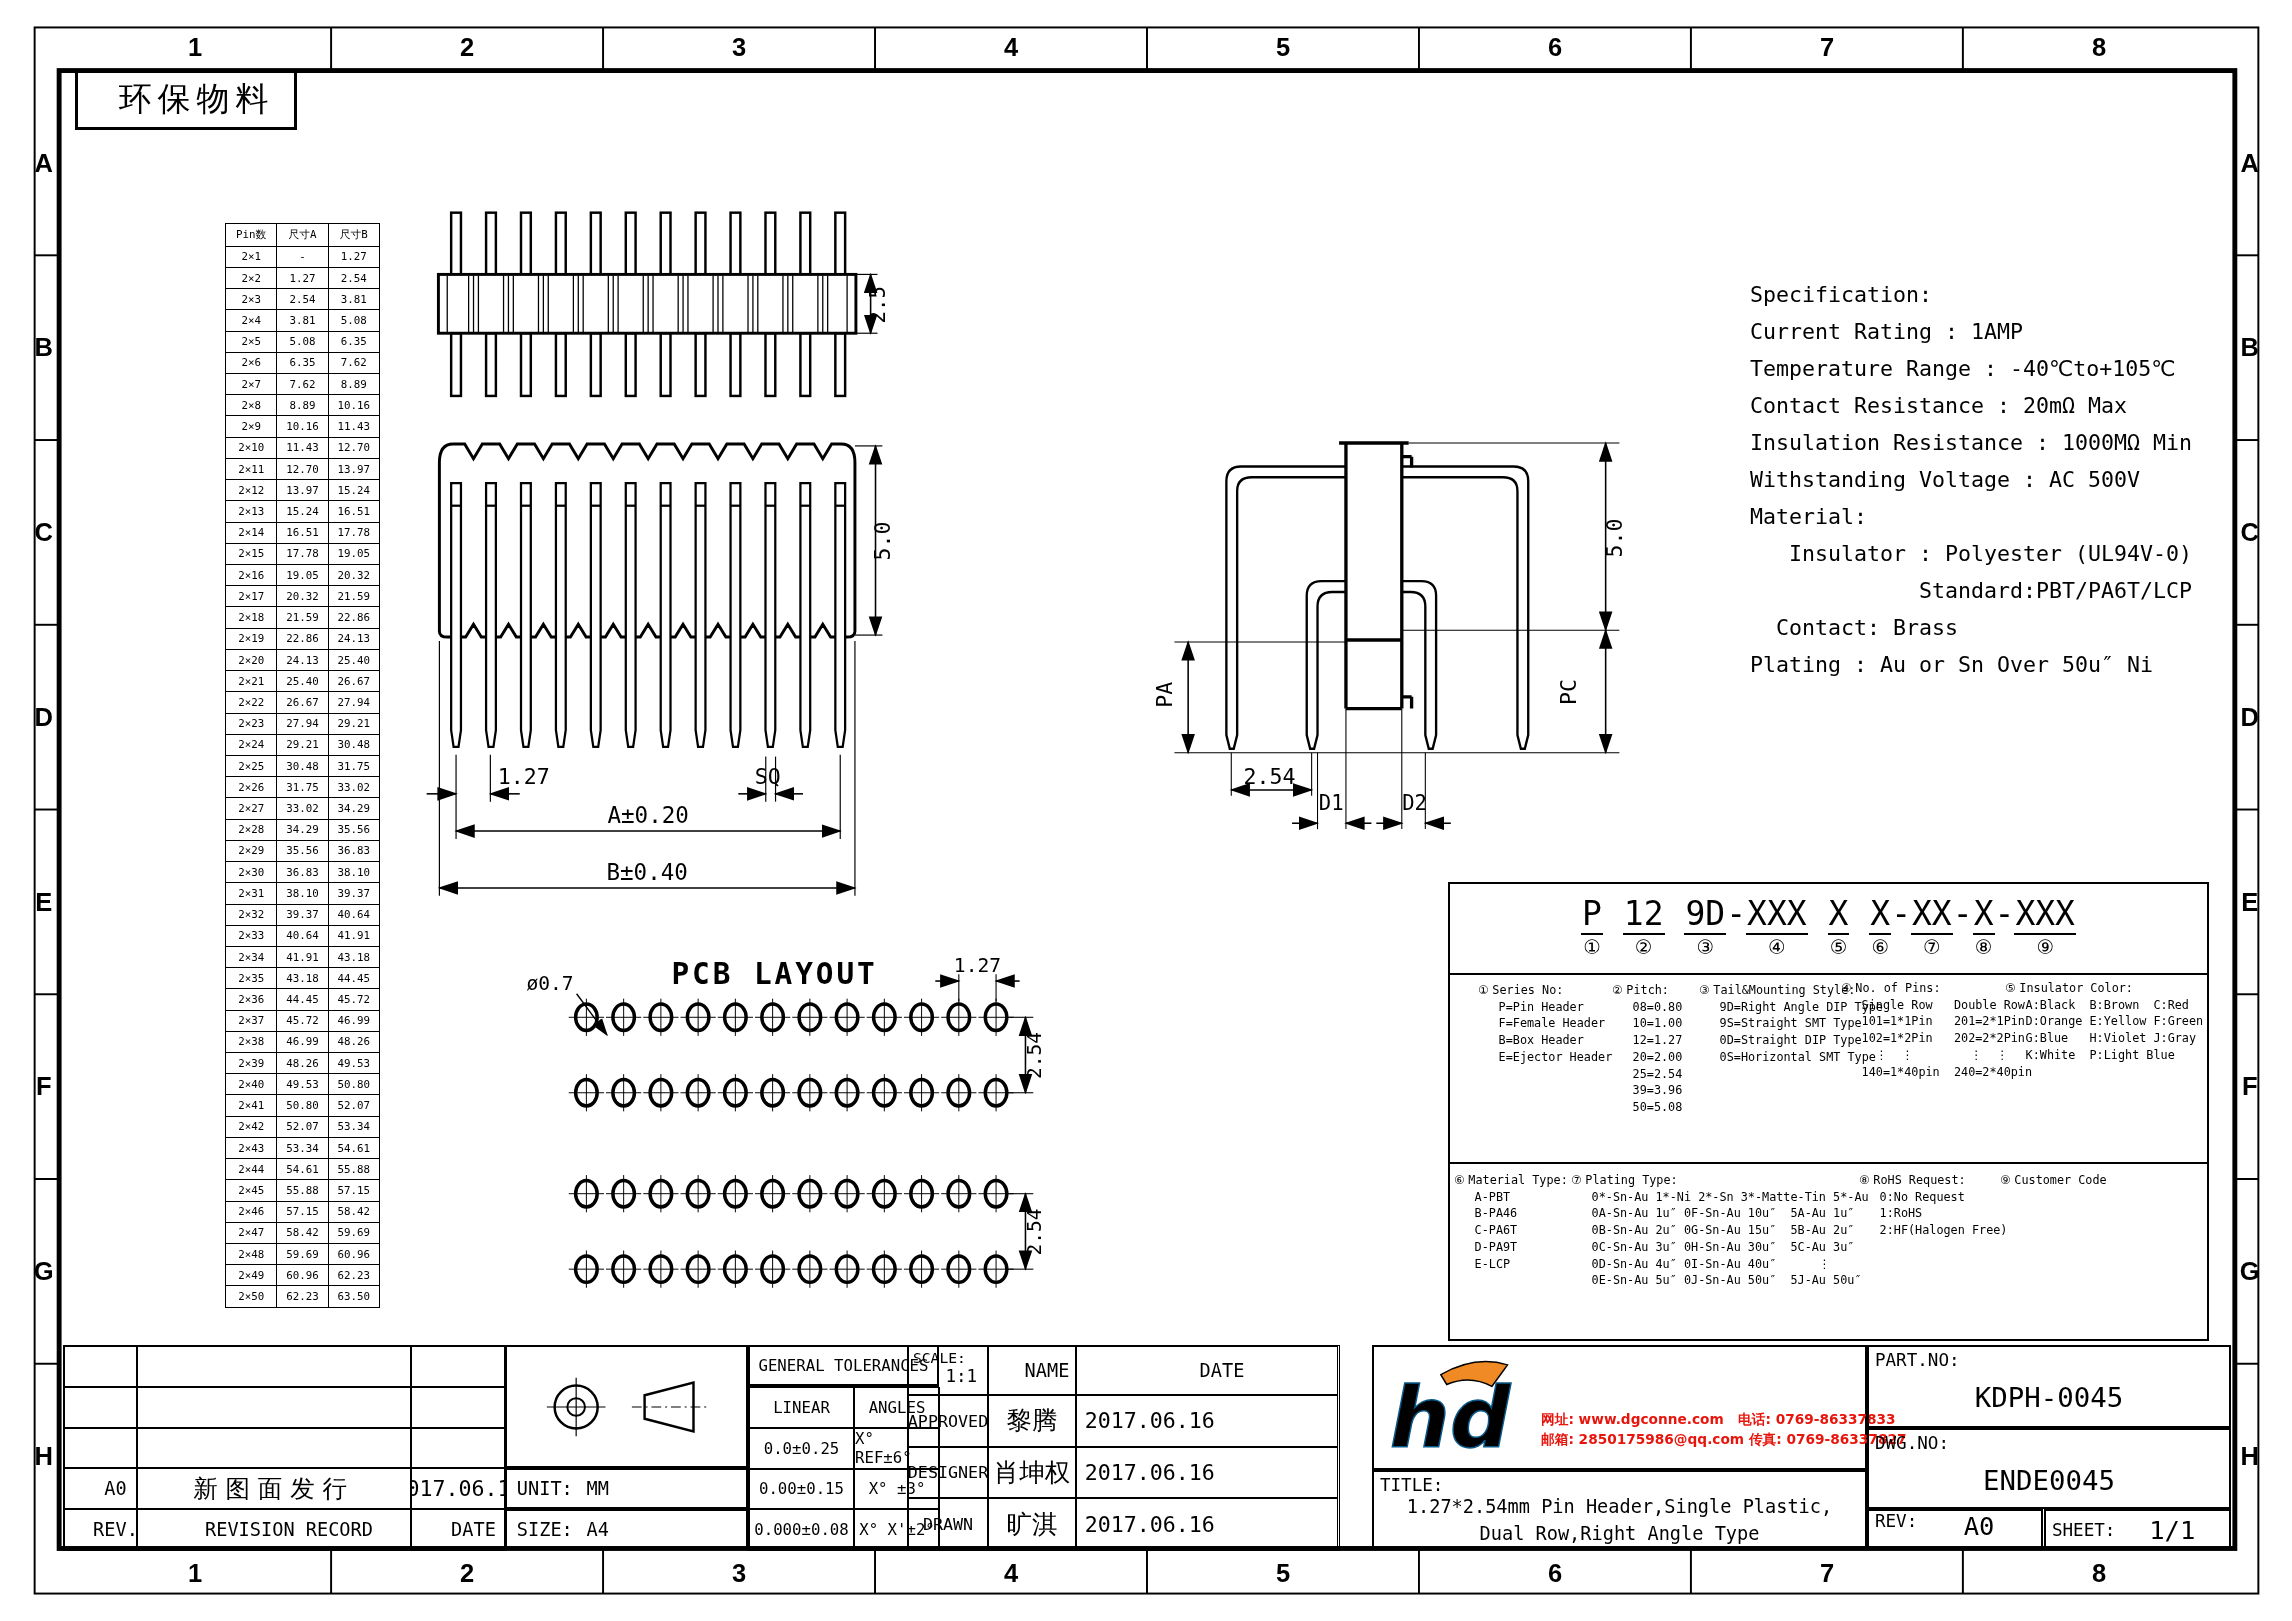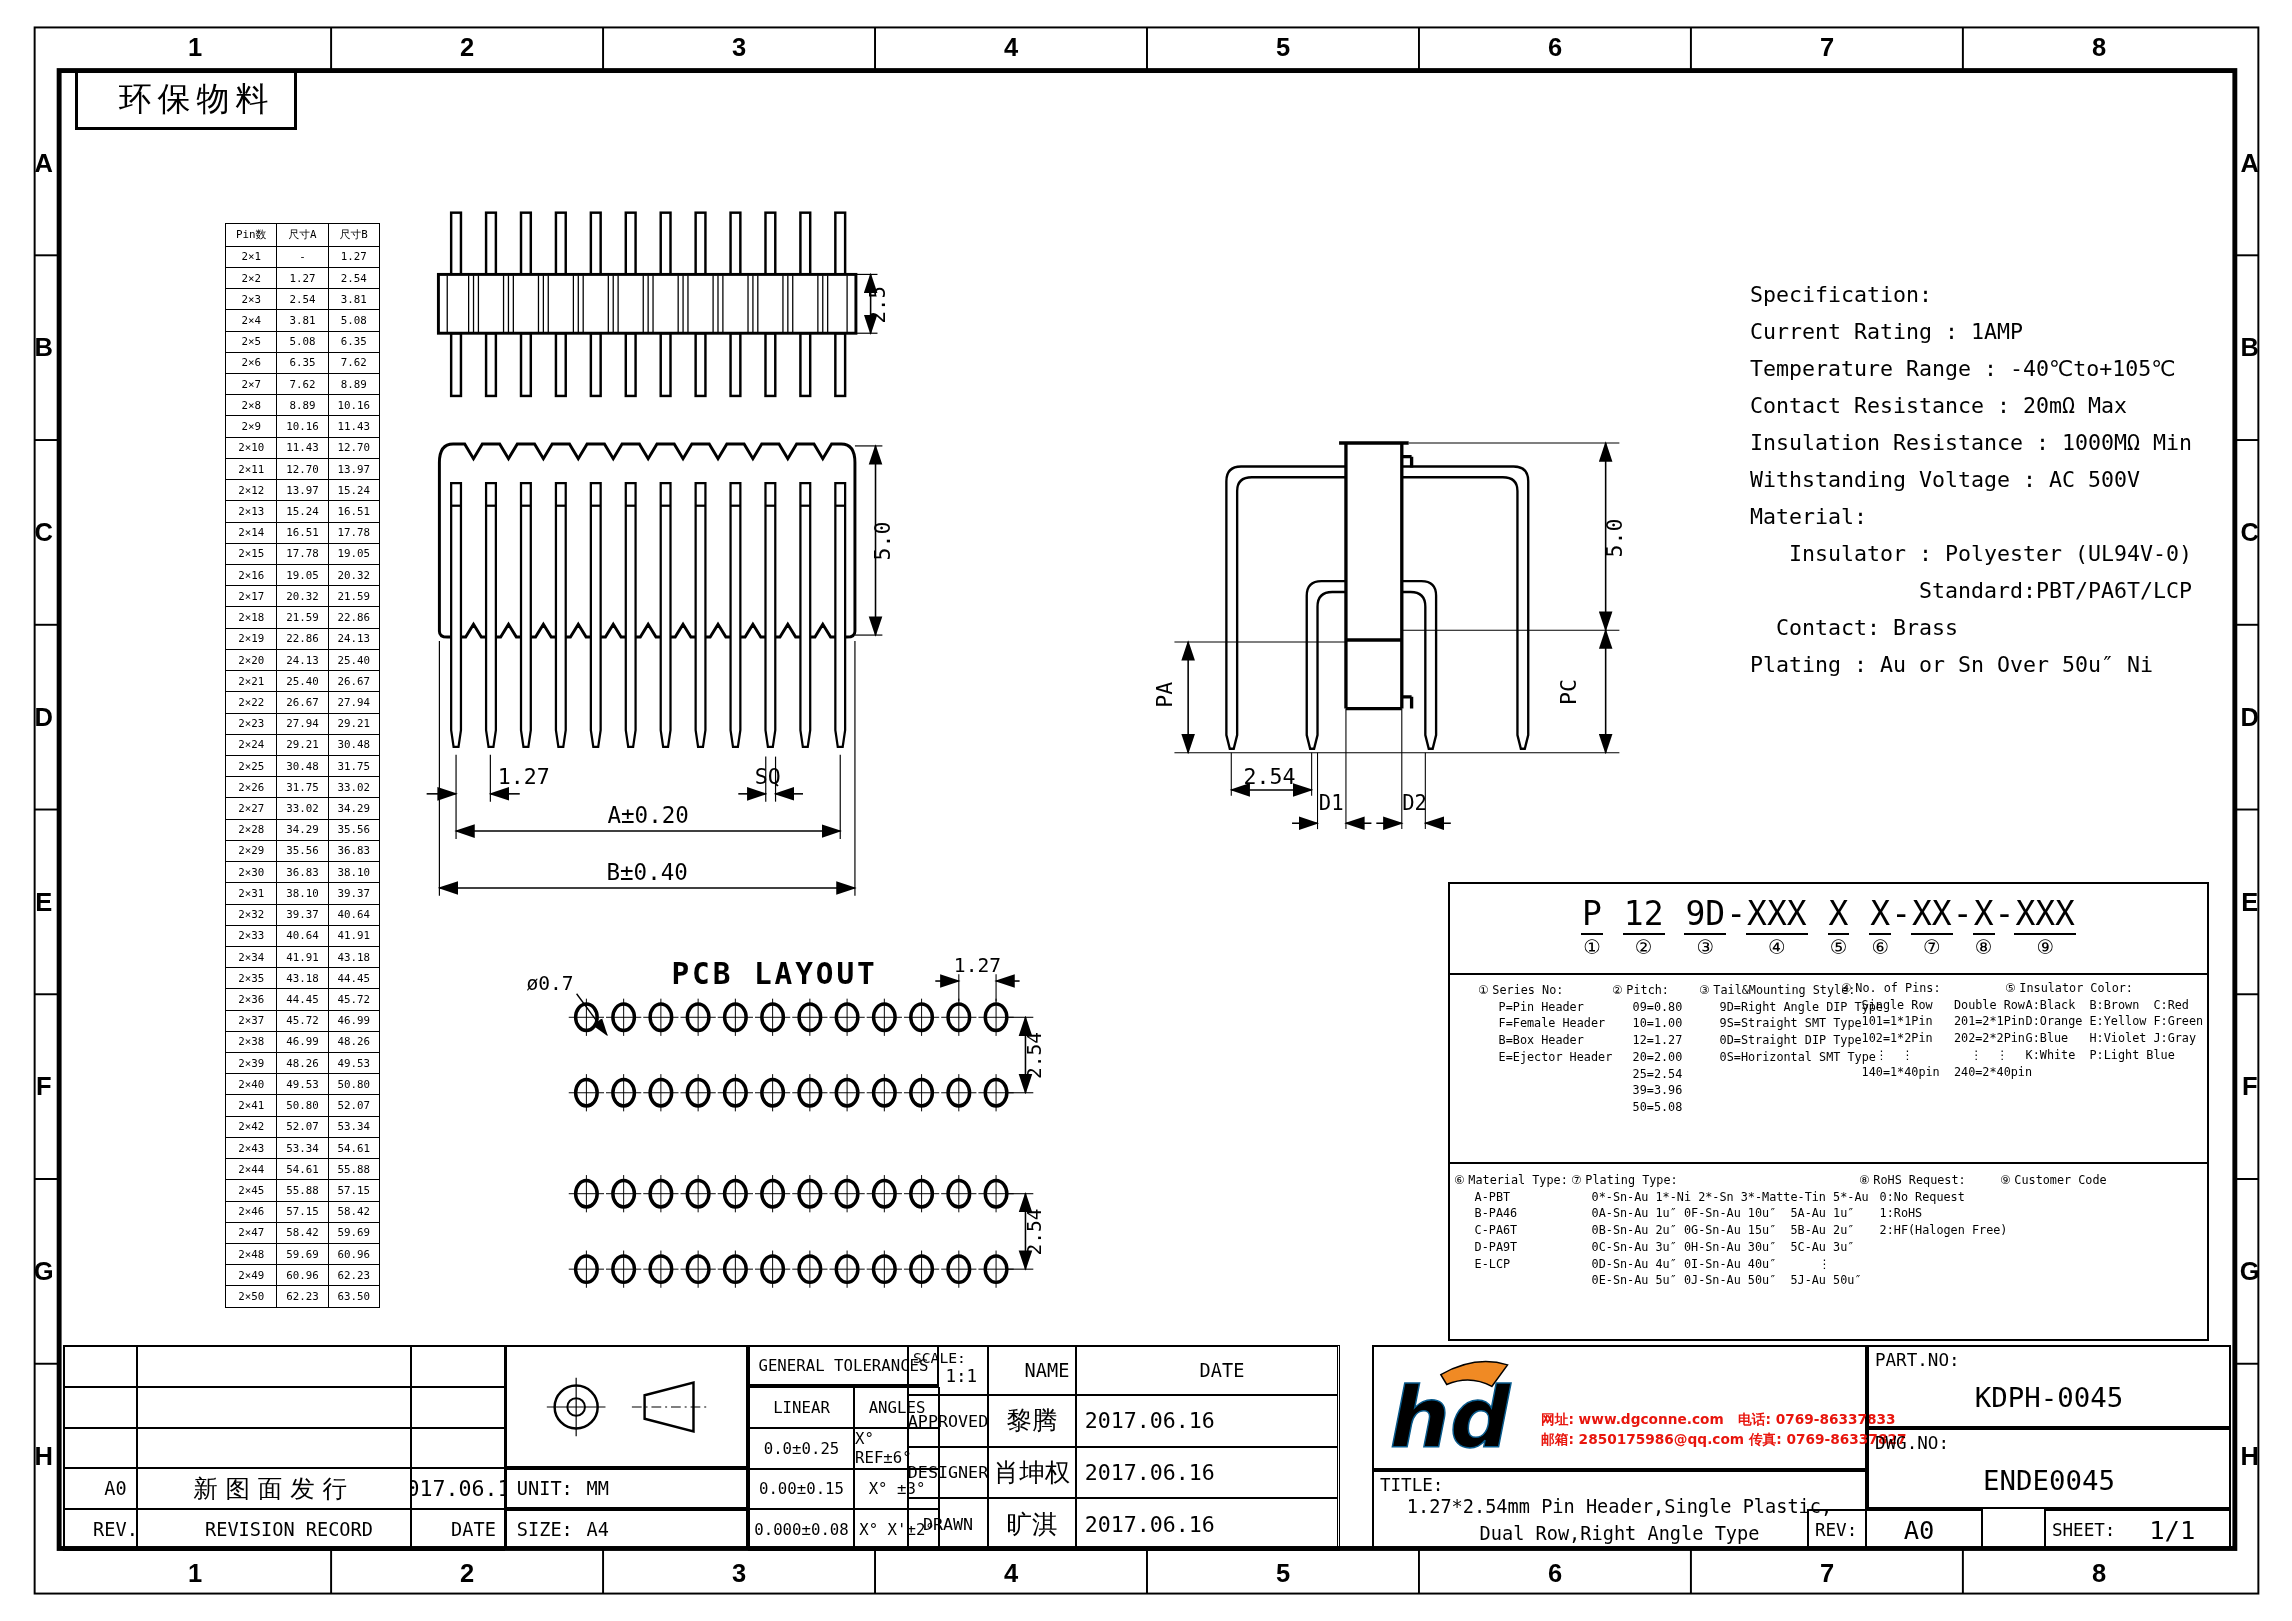--- a/index.html
+++ b/index.html
@@ -834,21 +834,21 @@
   </div>
 
   <div class="tcell" style="left:1867px;top:1345px;width:364px;height:83px;">
     <span style="position:absolute;left:5.9px;top:2.9px;font:17.6px 'DejaVu Sans Mono',monospace;">PART.NO:</span>
     <div style="position:absolute;left:0;top:35px;width:100%;text-align:center;font:27.4px 'DejaVu Sans Mono',monospace;">KDPH-0045</div>
   </div>
   <div class="tcell" style="left:1867px;top:1428px;width:364px;height:81px;">
     <span style="position:absolute;left:5.9px;top:2.9px;font:17.6px 'DejaVu Sans Mono',monospace;">DWG.NO:</span>
     <div style="position:absolute;left:0;top:35px;width:100%;text-align:center;font:27.4px 'DejaVu Sans Mono',monospace;">ENDE0045</div>
   </div>
-  <div class="tcell" style="left:1807px;top:1509px;width:176px;height:41px;display:flex;align-items:center;">
+  <div class="tcell" style="left:1867px;top:1509px;width:176px;height:41px;display:flex;">
     <span style="font:17.6px 'DejaVu Sans Mono',monospace;padding-left:5.9px;">REV:</span>
     <span style="font:25.5px 'DejaVu Sans Mono',monospace;flex:1;text-align:center;">A0</span>
   </div>
   <div class="tcell" style="left:2044px;top:1509px;width:187px;height:41px;display:flex;align-items:center;">
     <span style="font:17.6px 'DejaVu Sans Mono',monospace;padding-left:5.9px;">SHEET:</span>
     <span style="font:25.5px 'DejaVu Sans Mono',monospace;flex:1;text-align:center;">1/1</span>
   </div>
 
 <div class="mlabel" style="left: 59px; top: 29px; width: 272px; height: 37px;">1</div>
     <div class="mlabel" style="left: 59px; top: 1555px; width: 272px; height: 37px;">1</div>
@@ -876,21 +876,21 @@
     <div class="mlabel" style="left: 2238px; top: 625px; width: 23.5px; height: 185px;">D</div>
     <div class="mlabel" style="left: 32px; top: 810px; width: 23.5px; height: 185px;">E</div>
     <div class="mlabel" style="left: 2238px; top: 810px; width: 23.5px; height: 185px;">E</div>
     <div class="mlabel" style="left: 32px; top: 994px; width: 23.5px; height: 185px;">F</div>
     <div class="mlabel" style="left: 2238px; top: 994px; width: 23.5px; height: 185px;">F</div>
     <div class="mlabel" style="left: 32px; top: 1179px; width: 23.5px; height: 185px;">G</div>
     <div class="mlabel" style="left: 2238px; top: 1179px; width: 23.5px; height: 185px;">G</div>
     <div class="mlabel" style="left: 32px; top: 1364px; width: 23.5px; height: 185px;">H</div>
     <div class="mlabel" style="left: 2238px; top: 1364px; width: 23.5px; height: 185px;">H</div>
     <div class="legend" style="left: 1454px; top: 982px; margin-left: 24px;"><div class="ltitle"><span class="circ">① </span>Series No:</div><div class="litem">P=Pin Header</div><div class="litem">F=Female Header</div><div class="litem">B=Box Header</div><div class="litem">E=Ejector Header</div></div>
-    <div class="legend" style="left: 1612px; top: 982px;"><div class="ltitle"><span class="circ">② </span>Pitch:</div><div class="litem">09=0.80</div><div class="litem">10=1.00</div><div class="litem">12=1.27</div><div class="litem">20=2.00</div><div class="litem">25=2.54</div><div class="litem">39=3.96</div><div class="litem">50=5.08</div></div>
+    <div class="legend" style="left: 1612px; top: 982px;"><div class="ltitle"><span class="circ">② </span>Pitch:</div><div class="litem">08=0.80</div><div class="litem">10=1.00</div><div class="litem">12=1.27</div><div class="litem">20=2.00</div><div class="litem">25=2.54</div><div class="litem">39=3.96</div><div class="litem">50=5.08</div></div>
     <div class="legend" style="left: 1699px; top: 982px;"><div class="ltitle"><span class="circ">③ </span>Tail&amp;Mounting Style:</div><div class="litem">9D=Right Angle DIP Type</div><div class="litem">9S=Straight SMT Type</div><div class="litem">0D=Straight DIP Type</div><div class="litem">0S=Horizontal SMT Type</div></div>
     <div class="legend" style="left: 1841px; top: 980px;"><div class="ltitle"><span class="circ">④ </span>No. of Pins:</div><div class="litem">Single Row   Double Row</div><div class="litem">101=1*1Pin   201=2*1Pin</div><div class="litem">102=1*2Pin   202=2*2Pin</div><div class="litem">  ⋮  ⋮        ⋮  ⋮</div><div class="litem">140=1*40pin  240=2*40pin</div></div>
     <div class="legend" style="left: 2005px; top: 980px;"><div class="ltitle"><span class="circ">⑤ </span>Insulator Color:</div><div class="litem">A:Black  B:Brown  C:Red</div><div class="litem">D:Orange E:Yellow F:Green</div><div class="litem">G:Blue   H:Violet J:Gray</div><div class="litem">K:White  P:Light Blue</div></div>
     <div class="legend" style="left: 1454px; top: 1172px;"><div class="ltitle"><span class="circ">⑥ </span>Material Type:</div><div class="litem">A-PBT</div><div class="litem">B-PA46</div><div class="litem">C-PA6T</div><div class="litem">D-PA9T</div><div class="litem">E-LCP</div></div>
     <div class="legend" style="left: 1571px; top: 1172px;"><div class="ltitle"><span class="circ">⑦ </span>Plating Type:</div><div class="litem">0*-Sn-Au 1*-Ni 2*-Sn 3*-Matte-Tin 5*-Au</div><div class="litem">0A-Sn-Au 1u″ 0F-Sn-Au 10u″  5A-Au 1u″</div><div class="litem">0B-Sn-Au 2u″ 0G-Sn-Au 15u″  5B-Au 2u″</div><div class="litem">0C-Sn-Au 3u″ 0H-Sn-Au 30u″  5C-Au 3u″</div><div class="litem">0D-Sn-Au 4u″ 0I-Sn-Au 40u″      ⋮</div><div class="litem">0E-Sn-Au 5u″ 0J-Sn-Au 50u″  5J-Au 50u″</div></div>
     <div class="legend" style="left: 1859px; top: 1172px;"><div class="ltitle"><span class="circ">⑧ </span>RoHS Request:</div><div class="litem">0:No Request</div><div class="litem">1:RoHS</div><div class="litem">2:HF(Halogen Free)</div></div>
     <div class="legend" style="left: 2000px; top: 1172px;"><div class="ltitle"><span class="circ">⑨ </span>Customer Code</div></div>
   </div>
 
 

